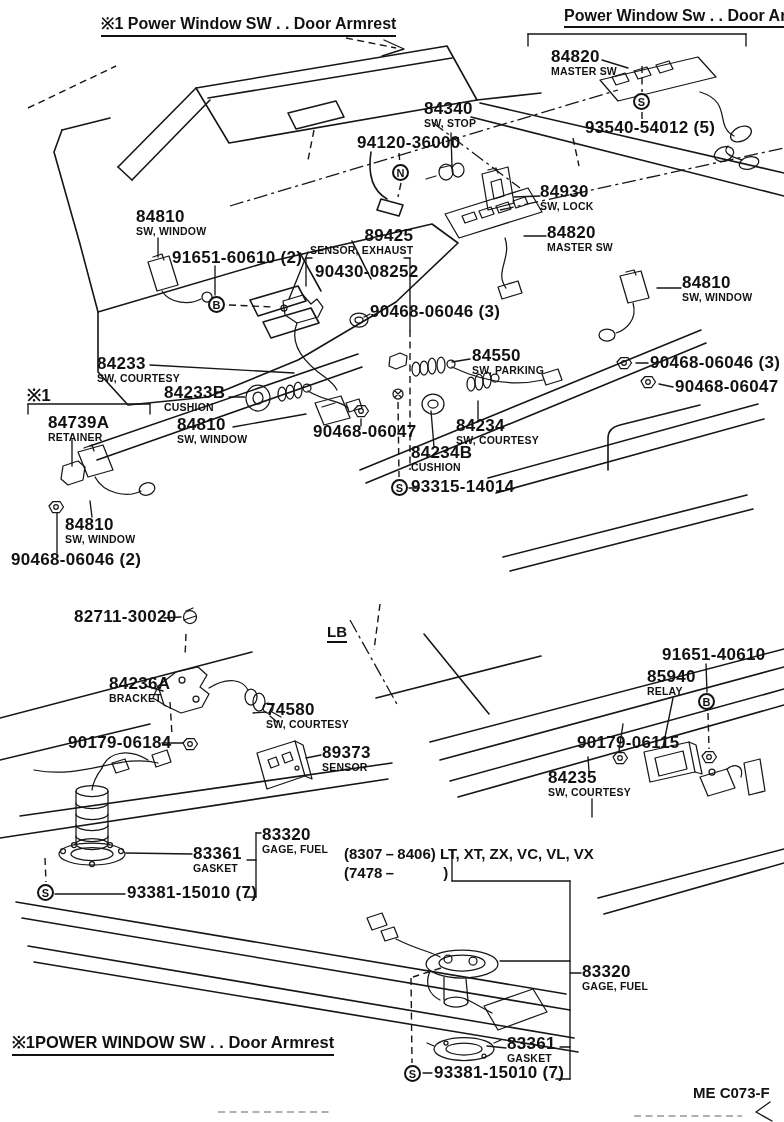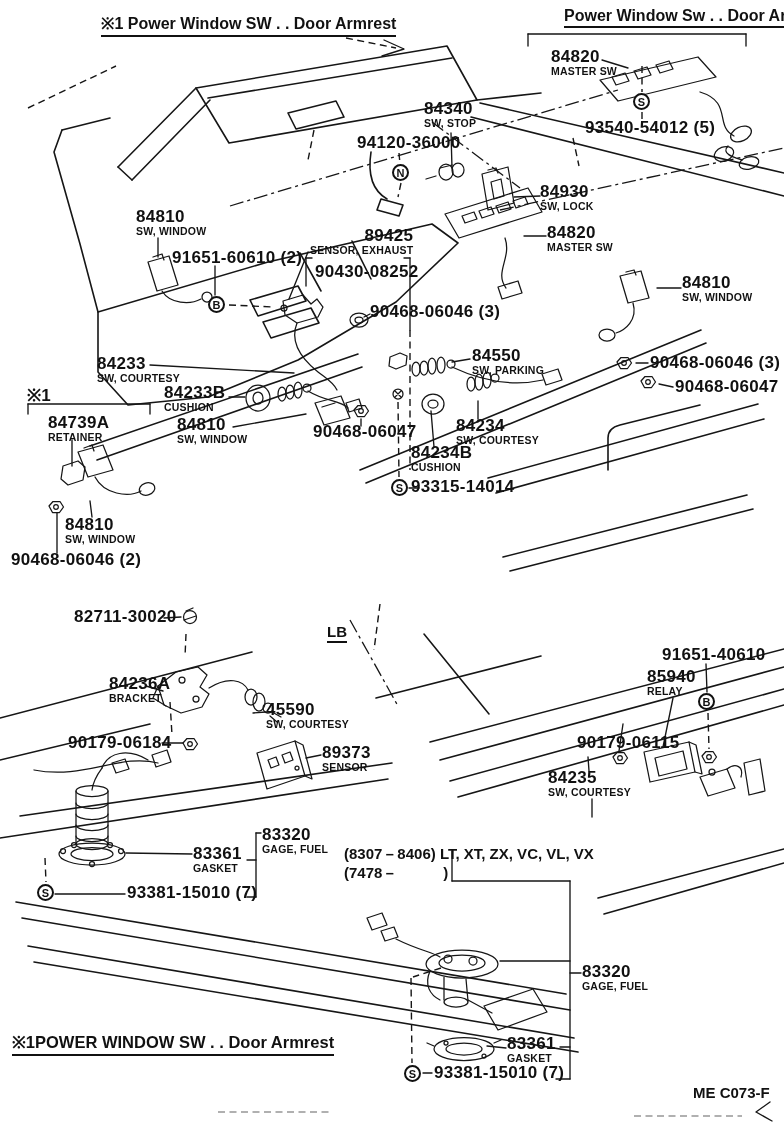--- a/index.html
+++ b/index.html
@@ -498,21 +498,21 @@
         <div class="pnum">90468-06046 (2)</div>
       </div>
       <div class="plabel" style="left: 74px; top: 608px;">
         <div class="pnum">82711-30020</div>
       </div>
       <div class="plabel" style="left: 82px; top: 675px; margin-left: 27px;">
         <div class="pnum">84236A</div>
         <div class="pdesc">BRACKET</div>
       </div>
       <div class="plabel" style="left: 266px; top: 701px;">
-        <div class="pnum">45590</div>
+        <div class="pnum">74580</div>
         <div class="pdesc">SW, COURTESY</div>
       </div>
       <div class="plabel" style="left: 68px; top: 734px;">
         <div class="pnum">90179-06184</div>
       </div>
       <div class="plabel" style="left: 322px; top: 744px;">
         <div class="pnum">89373</div>
         <div class="pdesc">SENSOR</div>
       </div>
       <div class="plabel" style="left: 662px; top: 646px;">

